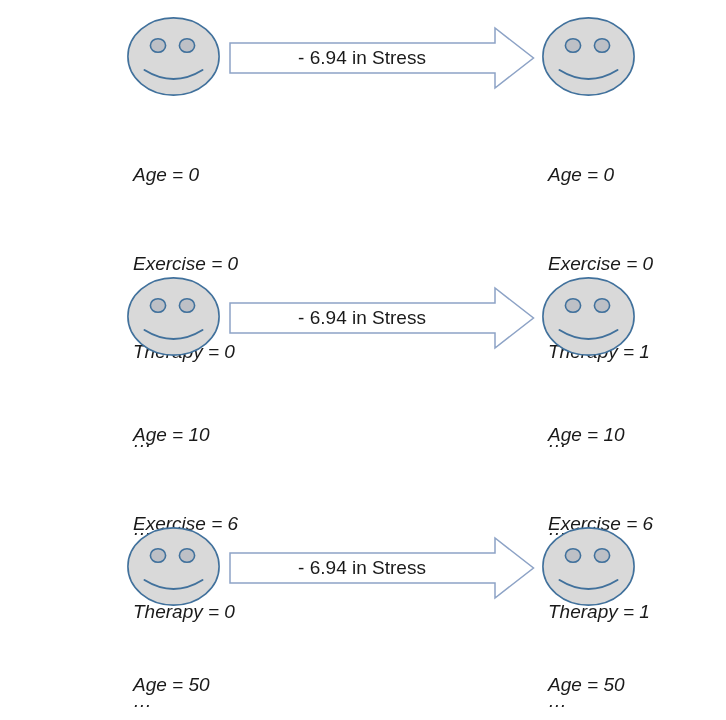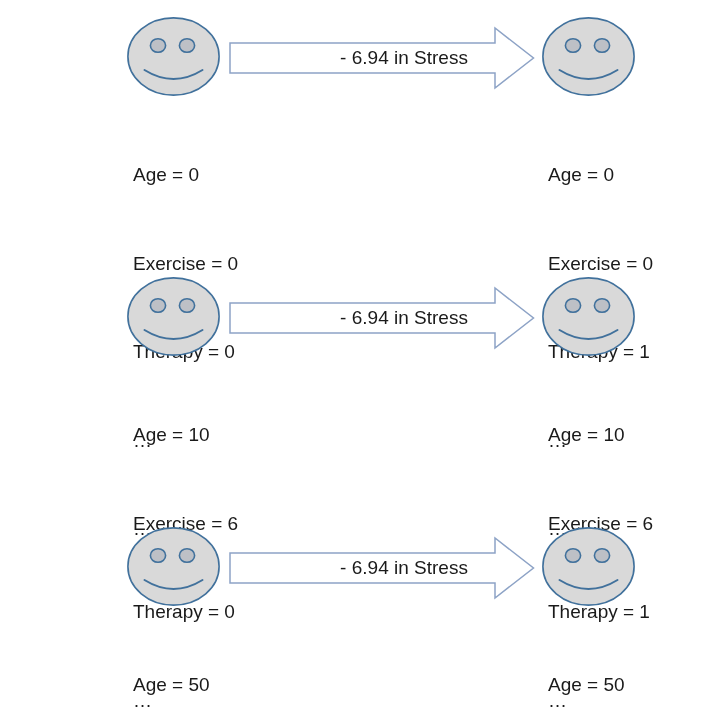--- a/index.html
+++ b/index.html
@@ -47,34 +47,33 @@
   .arrow-label {
     position: absolute;
     left: 229px;
     top: 43px;
     width: 266px;
     height: 30px;
     line-height: 30px;
     text-align: center;
     font-size: 19px;
     color: #1a1a1a;
-    margin-left: 42px;
   }
 
   .attrs {
     position: absolute;
     top: 101px;
     font-size: 19px;
     line-height: 29.5px;
     white-space: pre;
     color: #1a1a1a;
   }
   .attrs.left  { left: 133px; }
   .attrs.right { left: 548px; }
-  .attr-line { min-height: 29.5px; }
+  .attr-line { min-height: 29.5px; font-style: italic; }
 </style>
 </head>
 <body>
 
 <div class="canvas">
 
   <section class="row row-0">
     <div class="face left">
       <svg viewBox="0 0 93 79">
         <ellipse cx="46.5" cy="39.5" rx="45.6" ry="38.6" fill="#d9d9d9" stroke="#41719c" stroke-width="1.6"></ellipse>

